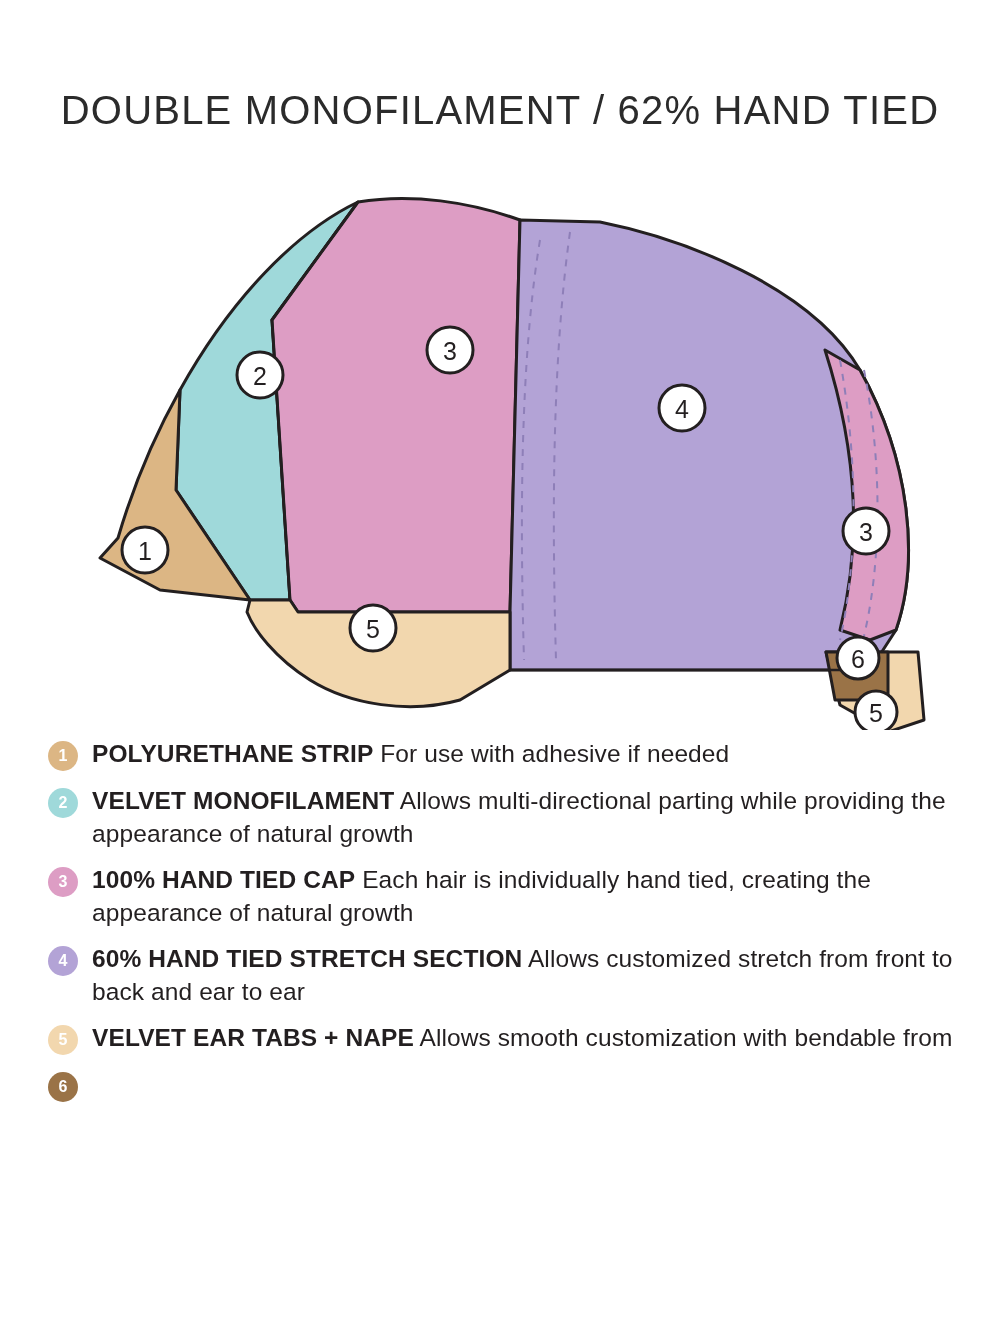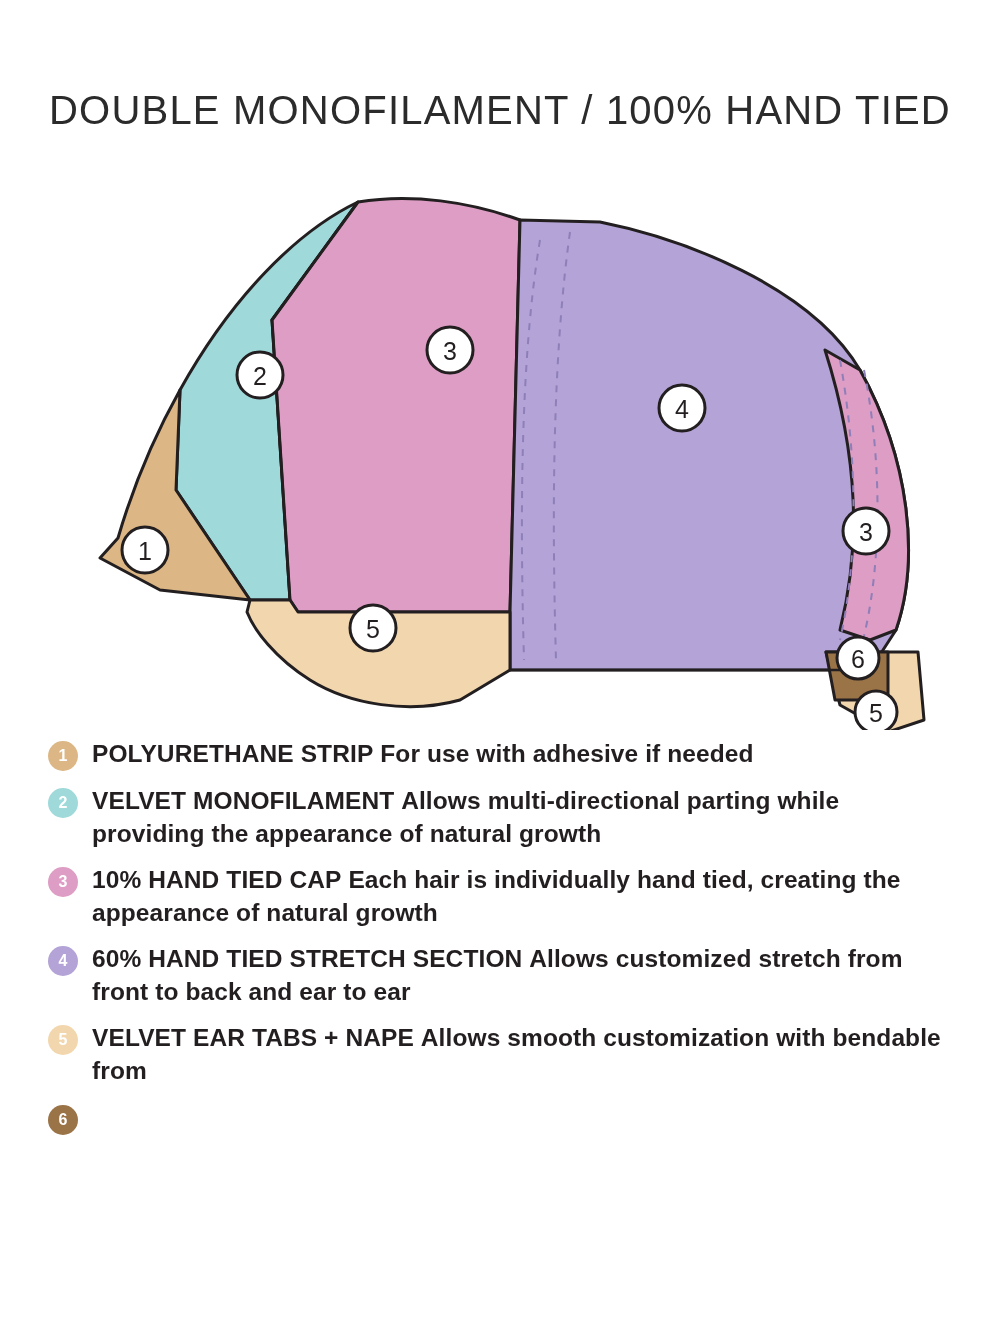--- a/index.html
+++ b/index.html
@@ -80,29 +80,29 @@
   .legend-text {
     font-size: 24.5px;
     line-height: 1.33;
     color: #231f20;
     letter-spacing: 0.1px;
   }
   .legend-text .lbl {
     font-weight: 700;
   }
   .legend-text .desc {
-    font-weight: 700;
+    font-weight: 400;
   }
 </style>
 </head>
 <body>
 
 <div class="page">
 
-  <div class="title">DOUBLE MONOFILAMENT / 100% HAND TIED</div>
+  <div class="title">DOUBLE MONOFILAMENT / 62% HAND TIED</div>
 
   <div class="diagram">
     <svg viewBox="0 0 920 570" xmlns="http://www.w3.org/2000/svg">
       <g stroke="#231f20" stroke-width="3" stroke-linejoin="round" stroke-linecap="round">
 
         <path fill="#9fd9da" d="M 318 42 C 255 72 190 140 140 230 L 136 330 L 210 440 L 250 440 L 232 160 Z"></path>
 
         <path fill="#dcb684" d="M 140 230 C 112 280 92 330 78 378 L 60 398 L 120 430 L 210 440 L 136 330 Z"></path>
 
         <path fill="#dd9dc4" d="M 318 42 L 232 160 L 250 440 L 258 452 L 470 452 L 480 60 C 430 42 372 33 318 42 Z"></path>
@@ -180,21 +180,21 @@
       <div class="badge" style="background:#9fd9da">2</div>
       <div class="legend-text">
         <span class="lbl">VELVET MONOFILAMENT</span>
         <span class="desc">Allows multi-directional parting while providing the appearance of natural growth</span>
       </div>
     </div>
 
     <div class="legend-row">
       <div class="badge" style="background:#dd9dc4">3</div>
       <div class="legend-text">
-        <span class="lbl">10% HAND TIED CAP</span>
+        <span class="lbl">100% HAND TIED CAP</span>
         <span class="desc">Each hair is individually hand tied, creating the appearance of natural growth</span>
       </div>
     </div>
 
     <div class="legend-row">
       <div class="badge" style="background:#b3a3d6">4</div>
       <div class="legend-text">
         <span class="lbl">60% HAND TIED STRETCH SECTION</span>
         <span class="desc">Allows customized stretch from front to back and ear to ear</span>
       </div>

